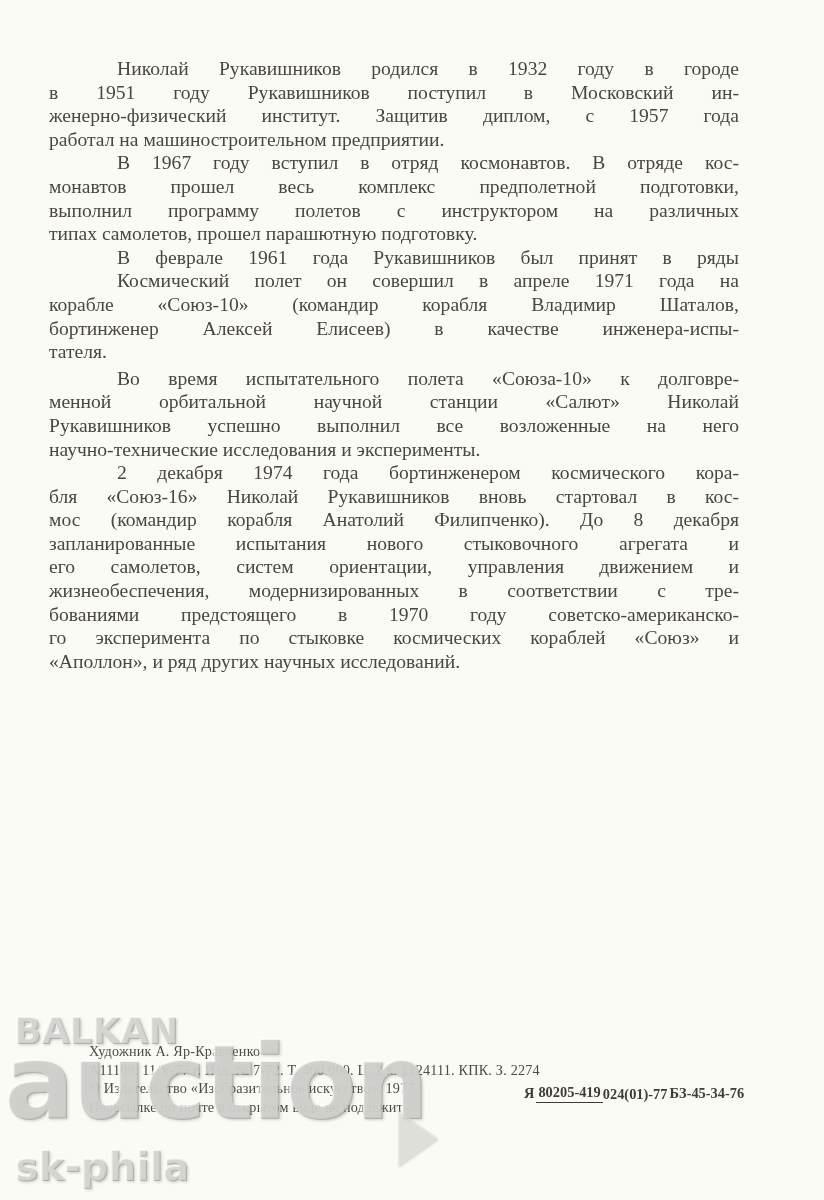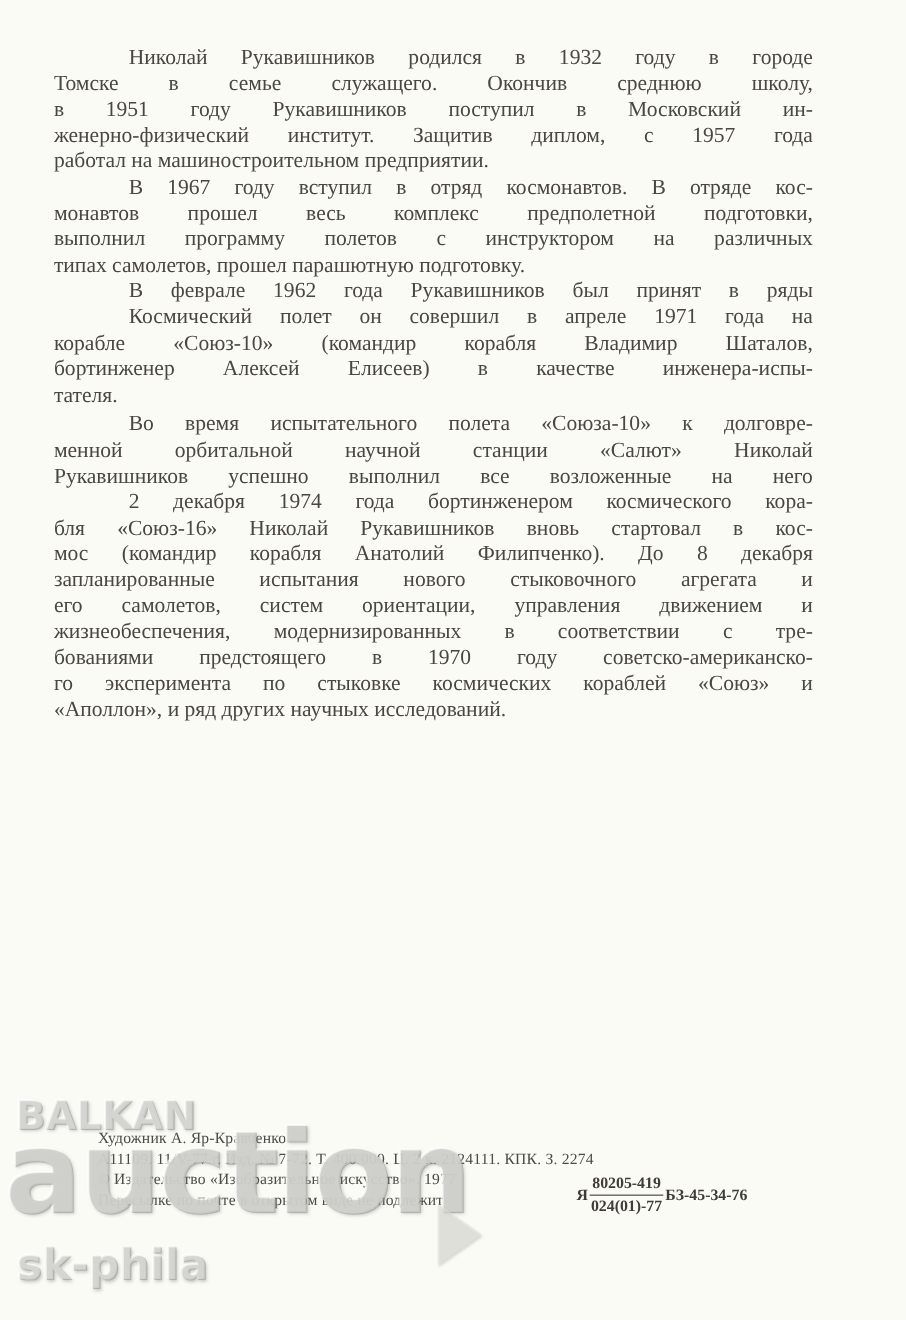--- a/index.html
+++ b/index.html
@@ -3,21 +3,21 @@
 <meta charset="utf-8">
 <style>
   html, body { margin: 0; padding: 0; }
   body {
     width: 824px; height: 1200px; overflow: hidden;
     background: #fbfbf6;
     position: relative;
     font-family: "Liberation Serif", "DejaVu Serif", serif;
     color: #4a4642;
   }
-  .page { position: absolute; left: 0; top: 0; width: 824px; height: 980px; }
+  .page { position: absolute; left: 0; top: 16px; width: 824px; height: 980px; }
   .body-text {
     position: absolute; left: 83px; top: 41px; width: 656px;
     font-size: 19.6px; line-height: 23.6px;
     text-align: justify;
   }
   .body-text p { margin: 0; text-indent: 34px; }
   .body-text p.gap { margin-top: 3px; }
   .body-text .ln { display: block; text-align: justify; text-align-last: justify; white-space: nowrap; }
   .body-text .ln.last { text-align-last: left; }
 
@@ -26,21 +26,21 @@
     font-size: 14.2px; line-height: 18.5px;
     color: #4c4a46;
     letter-spacing: 0.2px;
   }
   .colophon .row { display: block; white-space: nowrap; margin-left: 16px; }
   .code-block {
     position: absolute; left: 524px; top: 1068px;
     display: flex; align-items: center;
     font-weight: bold; font-size: 14.4px; color: #3e3b38;
   }
-  .fraction { display: inline-flex; flex-direction: column; align-items: center; margin: 0 2px; }
+  .fraction { display: inline-flex; align-items: center; margin: 0 2px; }
   .fraction .num { border-bottom: 1.5px solid #3e3b38; padding: 0 2px 1px; line-height: 17px; }
   .fraction .den { line-height: 18px; padding-top: 1px; }
 
   .wm {
     position: absolute; font-family: "DejaVu Sans", "Liberation Sans", sans-serif;
     font-weight: bold; color: rgba(230,230,226,0.55);
     text-shadow: 1px 1px 0 rgba(150,150,145,0.55), -1px -1px 0 rgba(255,255,255,0.7), 2px 2px 3px rgba(120,120,115,0.35);
     pointer-events: none; white-space: nowrap;
   }
   .wm-balkan { left: 14px; top: 994px; font-size: 36px; letter-spacing: 0px; }
@@ -54,44 +54,44 @@
   }
 </style>
 </head>
 <body>
 
 <div class="page">
 
   <div class="body-text">
     <p>
       <span class="ln">Николай Рукавишников родился в 1932 году в городе</span>
-      <span class="ln" style="text-indent:-34px">Томске в семье служащего. Окончив среднюю школу,</span>
       <span class="ln" style="text-indent:-34px">в 1951 году Рукавишников поступил в Московский ин-</span>
       <span class="ln" style="text-indent:-34px">женерно-физический институт. Защитив диплом, с 1957 года</span>
       <span class="ln last" style="text-indent:-34px">работал на машиностроительном предприятии.</span>
     </p>
     <p>
       <span class="ln">В 1967 году вступил в отряд космонавтов. В отряде кос-</span>
       <span class="ln" style="text-indent:-34px">монавтов прошел весь комплекс предполетной подготовки,</span>
       <span class="ln" style="text-indent:-34px">выполнил программу полетов с инструктором на различных</span>
       <span class="ln last" style="text-indent:-34px">типах самолетов, прошел парашютную подготовку.</span>
     </p>
     <p>
-      <span class="ln">В феврале 1962 года Рукавишников был принят в ряды</span>
+      <span class="ln">В феврале 1961 года Рукавишников был принят в ряды</span>
     </p>
     <p>
       <span class="ln">Космический полет он совершил в апреле 1971 года на</span>
       <span class="ln" style="text-indent:-34px">корабле «Союз-10» (командир корабля Владимир Шаталов,</span>
       <span class="ln" style="text-indent:-34px">бортинженер Алексей Елисеев) в качестве инженера-испы-</span>
       <span class="ln last" style="text-indent:-34px">тателя.</span>
     </p>
     <p class="gap">
       <span class="ln">Во время испытательного полета «Союза-10» к долговре-</span>
       <span class="ln" style="text-indent:-34px">менной орбитальной научной станции «Салют» Николай</span>
       <span class="ln" style="text-indent:-34px">Рукавишников успешно выполнил все возложенные на него</span>
+      <span class="ln last" style="text-indent:-34px">научно-технические исследования и эксперименты.</span>
     </p>
     <p>
       <span class="ln">2 декабря 1974 года бортинженером космического кора-</span>
       <span class="ln" style="text-indent:-34px">бля «Союз-16» Николай Рукавишников вновь стартовал в кос-</span>
       <span class="ln" style="text-indent:-34px">мос (командир корабля Анатолий Филипченко). До 8 декабря</span>
       <span class="ln" style="text-indent:-34px">запланированные испытания нового стыковочного агрегата и</span>
       <span class="ln" style="text-indent:-34px">его самолетов, систем ориентации, управления движением и</span>
       <span class="ln" style="text-indent:-34px">жизнеобеспечения, модернизированных в соответствии с тре-</span>
       <span class="ln" style="text-indent:-34px">бованиями предстоящего в 1970 году советско-американско-</span>
       <span class="ln" style="text-indent:-34px">го эксперимента по стыковке космических кораблей «Союз» и</span>

